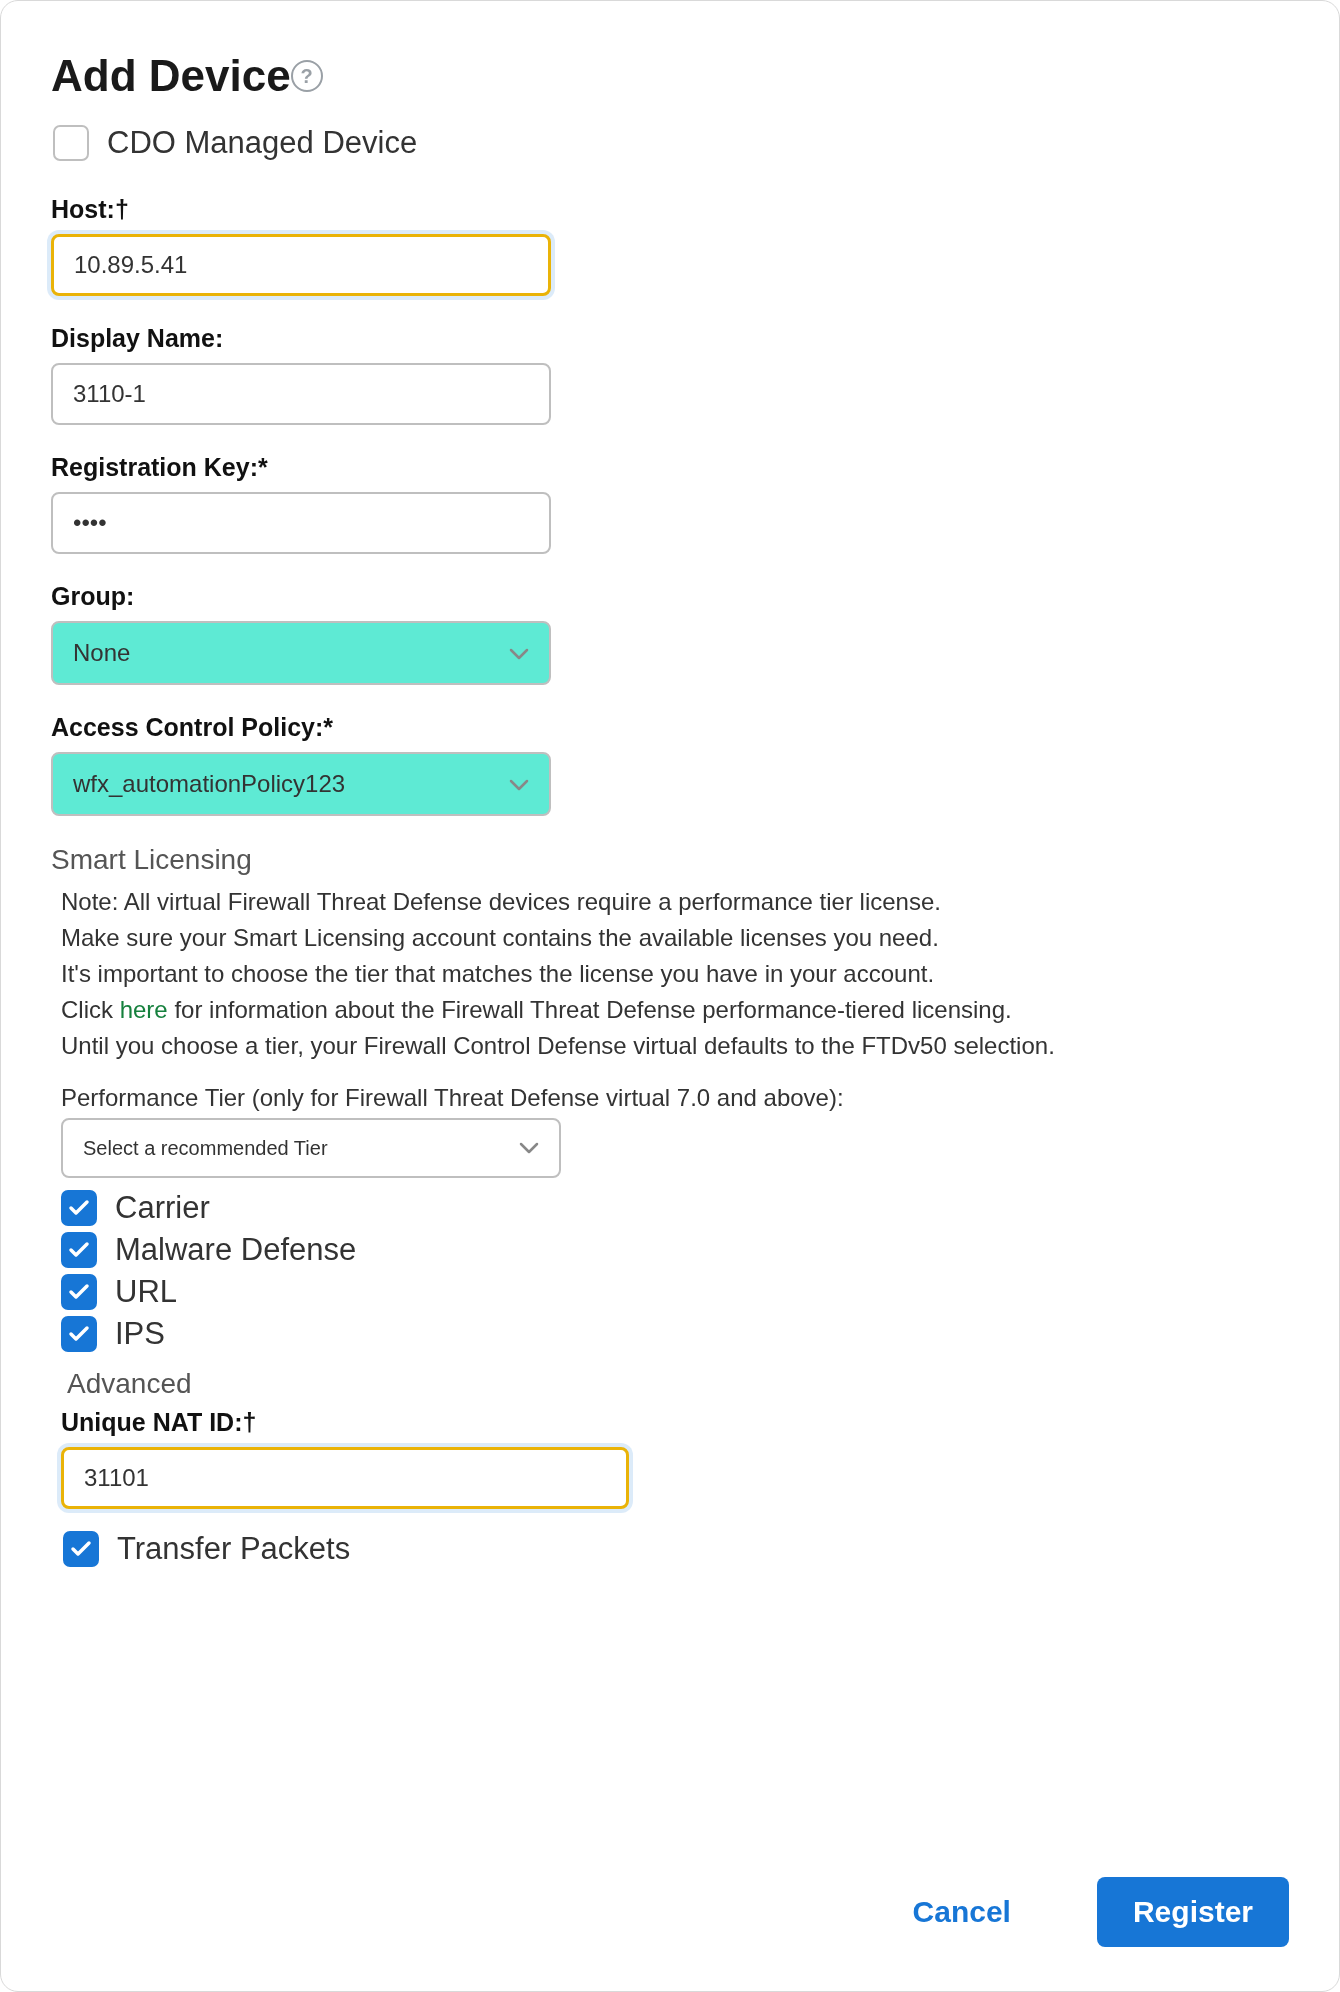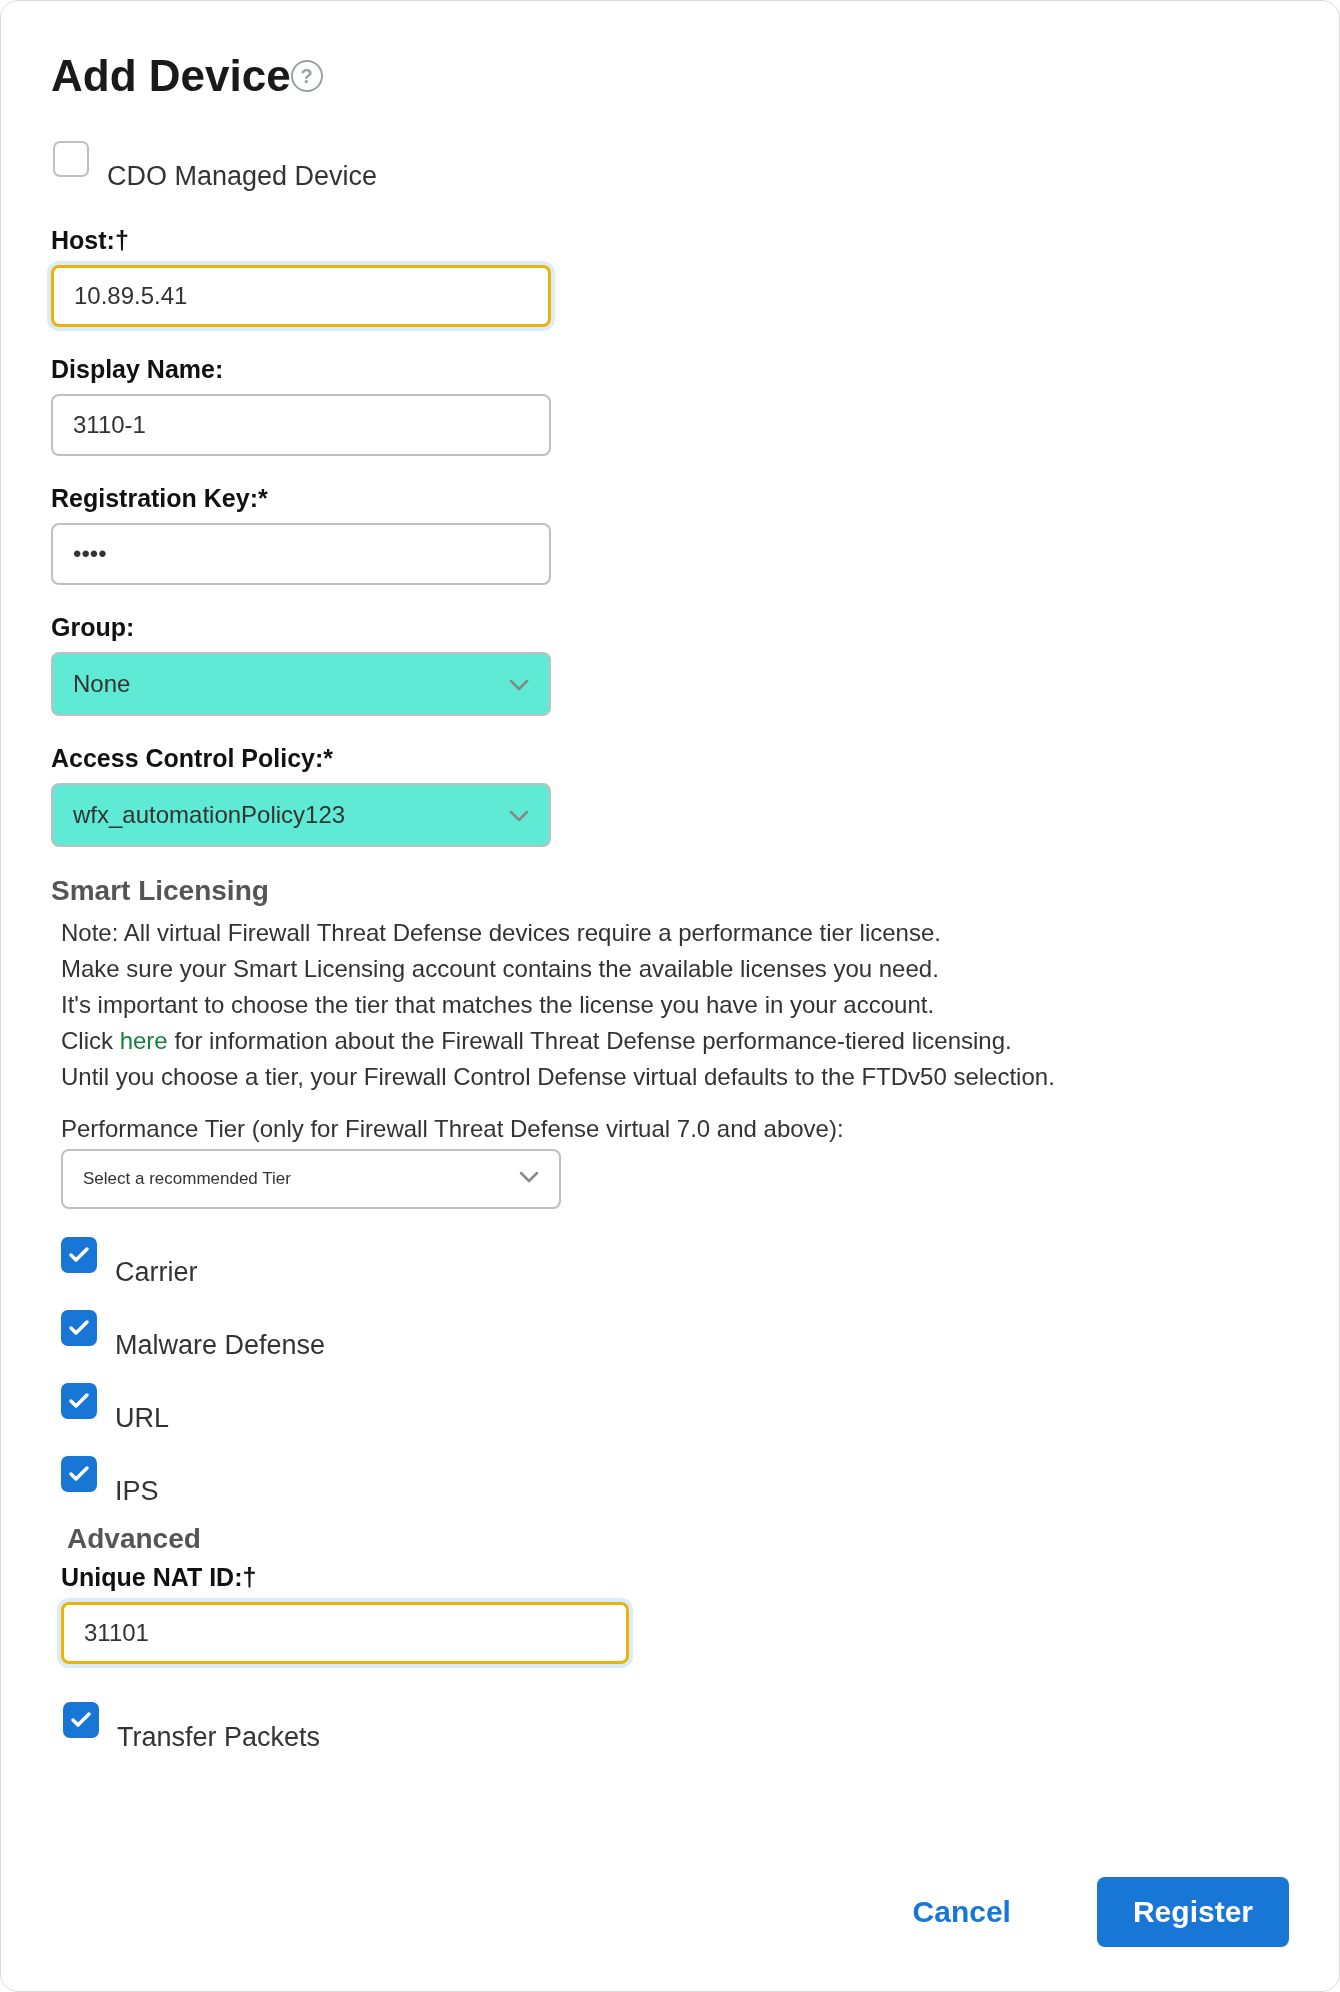--- a/index.html
+++ b/index.html
@@ -43,21 +43,21 @@
   }
   .field-row { margin-bottom: 28px; }
   .field-label {
     font-size: 25px;
     font-weight: 700;
     color: #111;
     margin-bottom: 10px;
   }
   .section-label {
     font-size: 28px;
-    font-weight: 700;
+    font-weight: 400;
     color: #555;
     margin-bottom: 8px;
     margin-top: 10px;
   }
   .text-input {
     width: 500px;
     height: 62px;
     border: 2px solid #bfbfbf;
     border-radius: 8px;
     padding: 0 20px;
@@ -107,37 +107,36 @@
     justify-content: center;
     cursor: pointer;
     flex-shrink: 0;
   }
   .checkbox.checked {
     background: #1776d6;
     border-color: #1776d6;
   }
   .checkbox.checked svg { stroke: #fff; }
   .cb-label {
-    font-size: 27px;
-    color: #333;
-    margin-top: 36px;
+    font-size: 31px;
+    color: #333;
   }
   .notes {
     font-size: 24px;
     color: #333;
     line-height: 1.5;
   }
   .notes a { color: #15803d; text-decoration: none; cursor: pointer; }
   .tier-select {
     width: 500px;
     height: 60px;
     border: 2px solid #bfbfbf;
     border-radius: 8px;
     padding: 0 20px;
-    font-size: 17px;
+    font-size: 20px;
     color: #333;
     display: flex;
     align-items: center;
     justify-content: space-between;
     margin-bottom: 12px;
     margin-top: 6px;
     cursor: pointer;
   }
   .lic-checks .checkbox-row { margin: 6px 0; }
   .perf-label {

